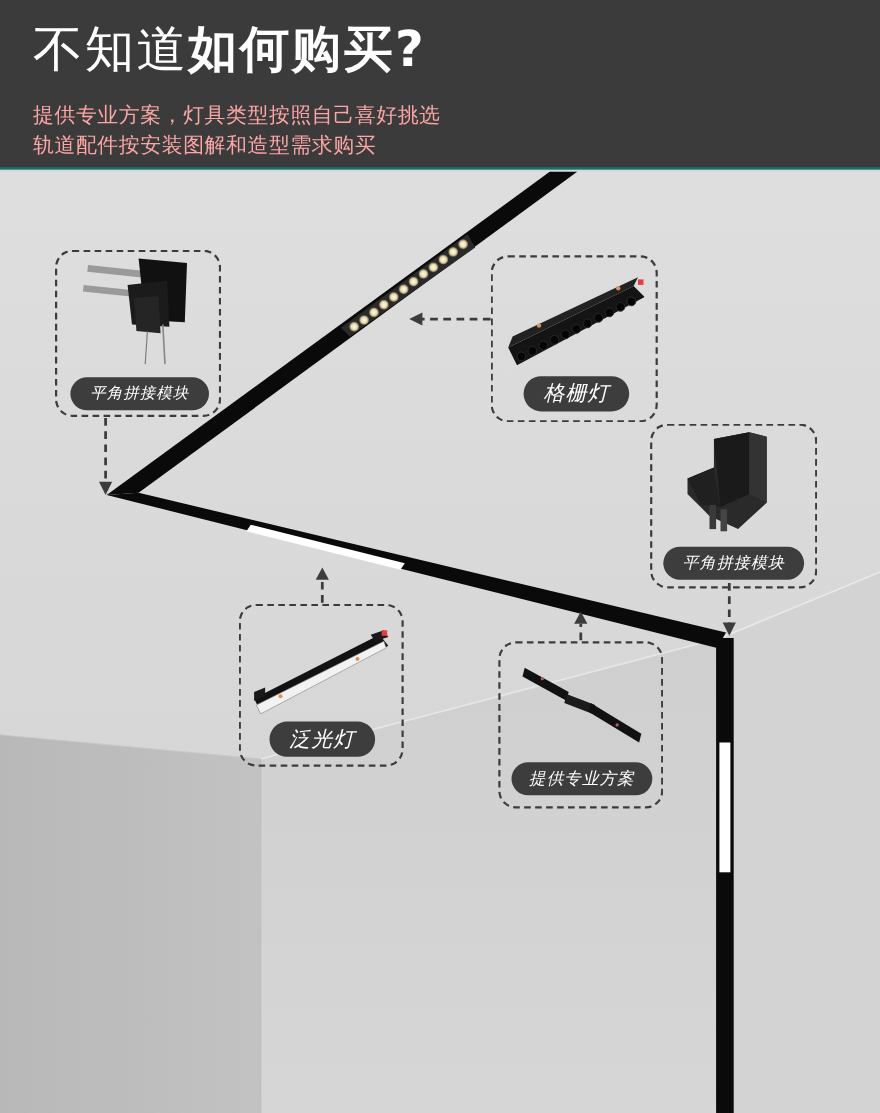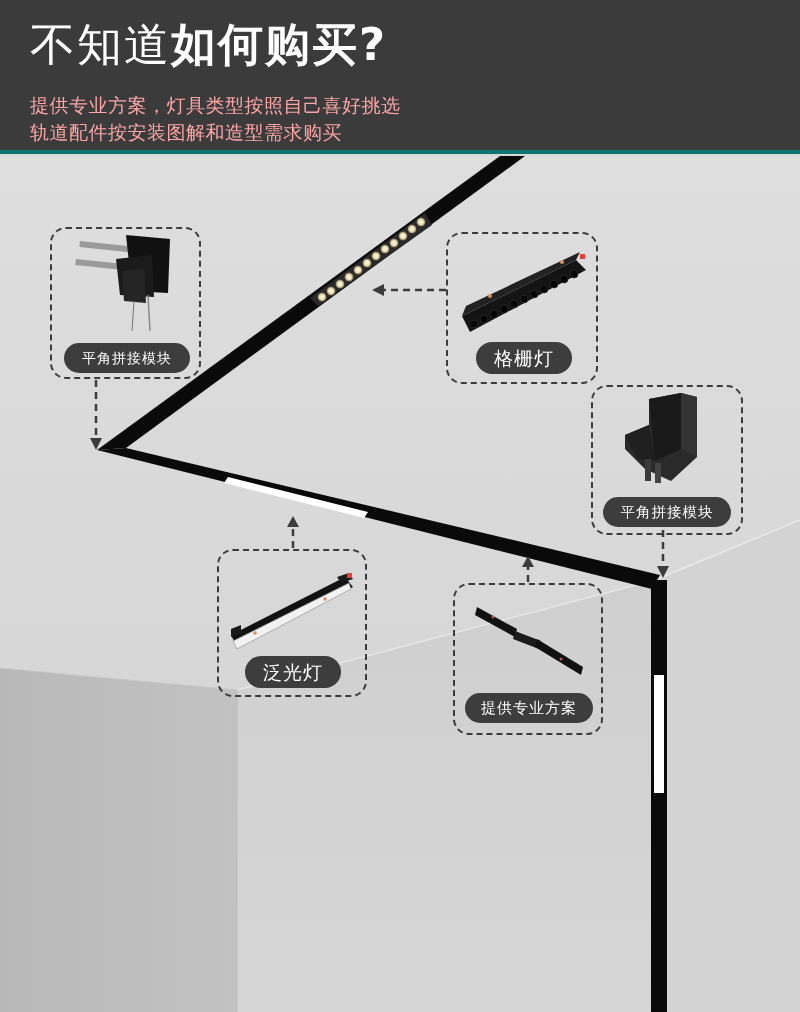--- a/index.html
+++ b/index.html
@@ -1,28 +1,28 @@
 <!DOCTYPE html>
 <html><head>
 <meta charset="utf-8">
 <style>
   * { margin: 0; padding: 0; box-sizing: border-box; }
   body { width: 800px; height: 1012px; overflow: hidden; background: #d8d8d8; font-family: "DejaVu Sans", sans-serif; }
   .stage { position: relative; width: 800px; height: 1012px; overflow: hidden; }
 
-  .header { position: absolute; left: 0; top: 0; width: 800px; height: 154px; background: #3b3b3b; border-bottom: 4px solid #0f766e; }
+  .header { position: absolute; left: 0; top: 0; width: 800px; height: 154px; background: #3b3b3b; border-bottom: 2px solid #0f766e; }
   .title { position: absolute; left: 30px; top: 22px; font-size: 45px; color: #fff; letter-spacing: 2px; line-height: 1; white-space: nowrap; }
   .title .light { font-weight: 300; }
   .title .bold { font-weight: bold; }
   .subtitle { position: absolute; left: 30px; top: 92px; font-size: 19px; color: #fca5a5; line-height: 27px; letter-spacing: 0.5px; }
 
   .scene { position: absolute; left: 0; top: 156px; width: 800px; height: 856px; }
   svg.bg { position: absolute; left: 0; top: 0; }
 
-  .card { position: absolute; border: 2.5px dashed #3c3c3c; border-radius: 16px; }
+  .card { position: absolute; border: 2.5px dashed #3c3c3c; border-radius: 16px; font-style: italic; }
   .pill { position: absolute; background: #3d3d3d; color: #fff; border-radius: 16px; text-align: center; white-space: nowrap; letter-spacing: 1px; }
   .pill.sm { font-size: 14px; height: 30px; line-height: 30px; }
   .pill.lg { font-size: 19px; height: 32px; line-height: 32px; }
   .product { position: absolute; }
 </style>
 </head>
 <body>
 
 <div class="stage">
 

